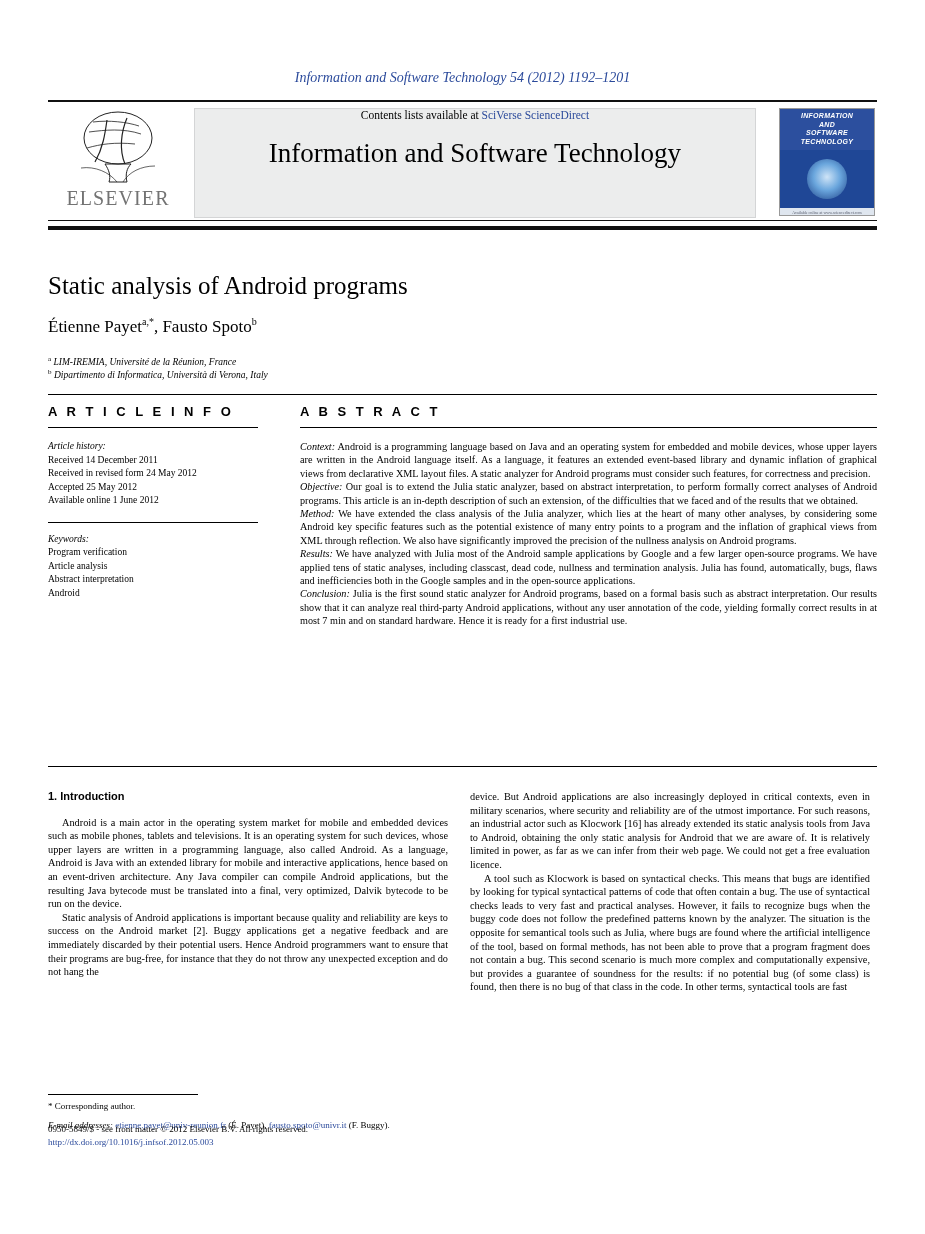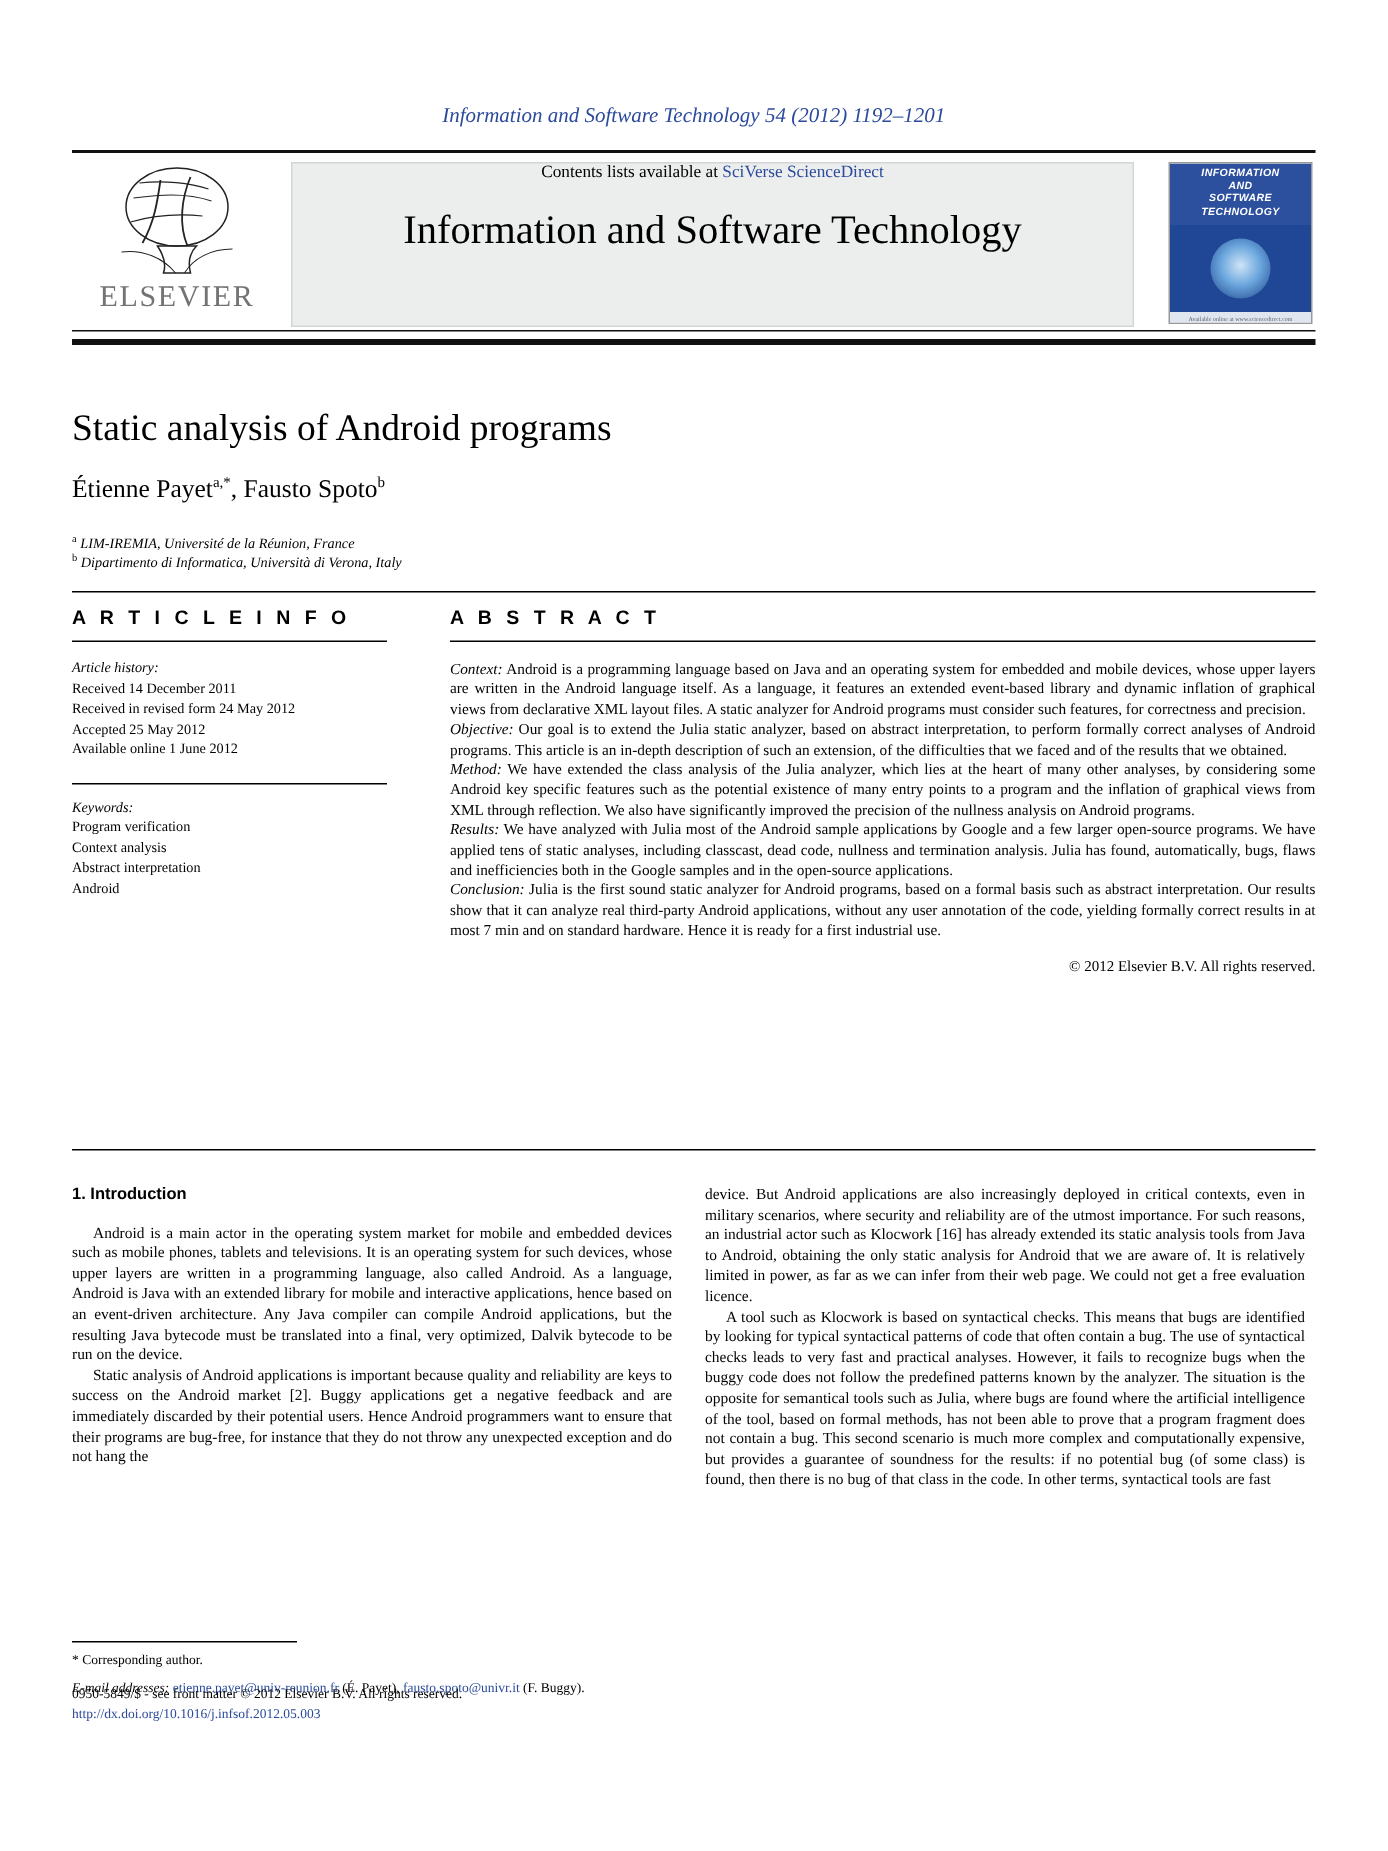--- a/index.html
+++ b/index.html
@@ -389,36 +389,35 @@
       <div class="it">Article history:</div>
       <div>Received 14 December 2011</div>
       <div>Received in revised form 24 May 2012</div>
       <div>Accepted 25 May 2012</div>
       <div>Available online 1 June 2012</div>
     </div>
     <div class="kw-rule"></div>
     <div class="kw-block">
       <div class="it">Keywords:</div>
       <div>Program verification</div>
-      <div>Context analysis</div>
+      <div>Article analysis</div>
       <div>Abstract interpretation</div>
       <div>Android</div>
     </div>
   </div>
 
   <div class="col-right">
     <div class="sec-head">A B S T R A C T</div>
     <div class="sec-underline"></div>
     <div class="abstract-body">
       <p><span class="lbl">Context:</span><span> Android is a programming language based on Java and an operating system for embedded and mobile devices, whose upper layers are written in the Android language itself. As a language, it features an extended event-based library and dynamic inflation of graphical views from declarative XML layout files. A static analyzer for Android programs must consider such features, for correctness and precision.</span></p>
       <p><span class="lbl">Objective:</span><span> Our goal is to extend the Julia static analyzer, based on abstract interpretation, to perform formally correct analyses of Android programs. This article is an in-depth description of such an extension, of the difficulties that we faced and of the results that we obtained.</span></p>
       <p><span class="lbl">Method:</span><span> We have extended the class analysis of the Julia analyzer, which lies at the heart of many other analyses, by considering some Android key specific features such as the potential existence of many entry points to a program and the inflation of graphical views from XML through reflection. We also have significantly improved the precision of the nullness analysis on Android programs.</span></p>
       <p><span class="lbl">Results:</span><span> We have analyzed with Julia most of the Android sample applications by Google and a few larger open-source programs. We have applied tens of static analyses, including classcast, dead code, nullness and termination analysis. Julia has found, automatically, bugs, flaws and inefficiencies both in the Google samples and in the open-source applications.</span></p>
       <p><span class="lbl">Conclusion:</span><span> Julia is the first sound static analyzer for Android programs, based on a formal basis such as abstract interpretation. Our results show that it can analyze real third-party Android applications, without any user annotation of the code, yielding formally correct results in at most 7 min and on standard hardware. Hence it is ready for a first industrial use.</span></p>
-      <div class="copyright">© 2012 Elsevier B.V. All rights reserved.</div>
     </div>
   </div>
 
   <div class="info-rule-bottom"></div>
 
   <div class="body-col left">
     <h2>1. Introduction</h2>
     <p class="first">Android is a main actor in the operating system market for mobile and embedded devices such as mobile phones, tablets and televisions. It is an operating system for such devices, whose upper layers are written in a programming language, also called Android. As a language, Android is Java with an extended library for mobile and interactive applications, hence based on an event-driven architecture. Any Java compiler can compile Android applications, but the resulting Java bytecode must be translated into a final, very optimized, Dalvik bytecode to be run on the device.</p>
     <p>Static analysis of Android applications is important because quality and reliability are keys to success on the Android market [2]. Buggy applications get a negative feedback and are immediately discarded by their potential users. Hence Android programmers want to ensure that their programs are bug-free, for instance that they do not throw any unexpected exception and do not hang the</p>
   </div>

